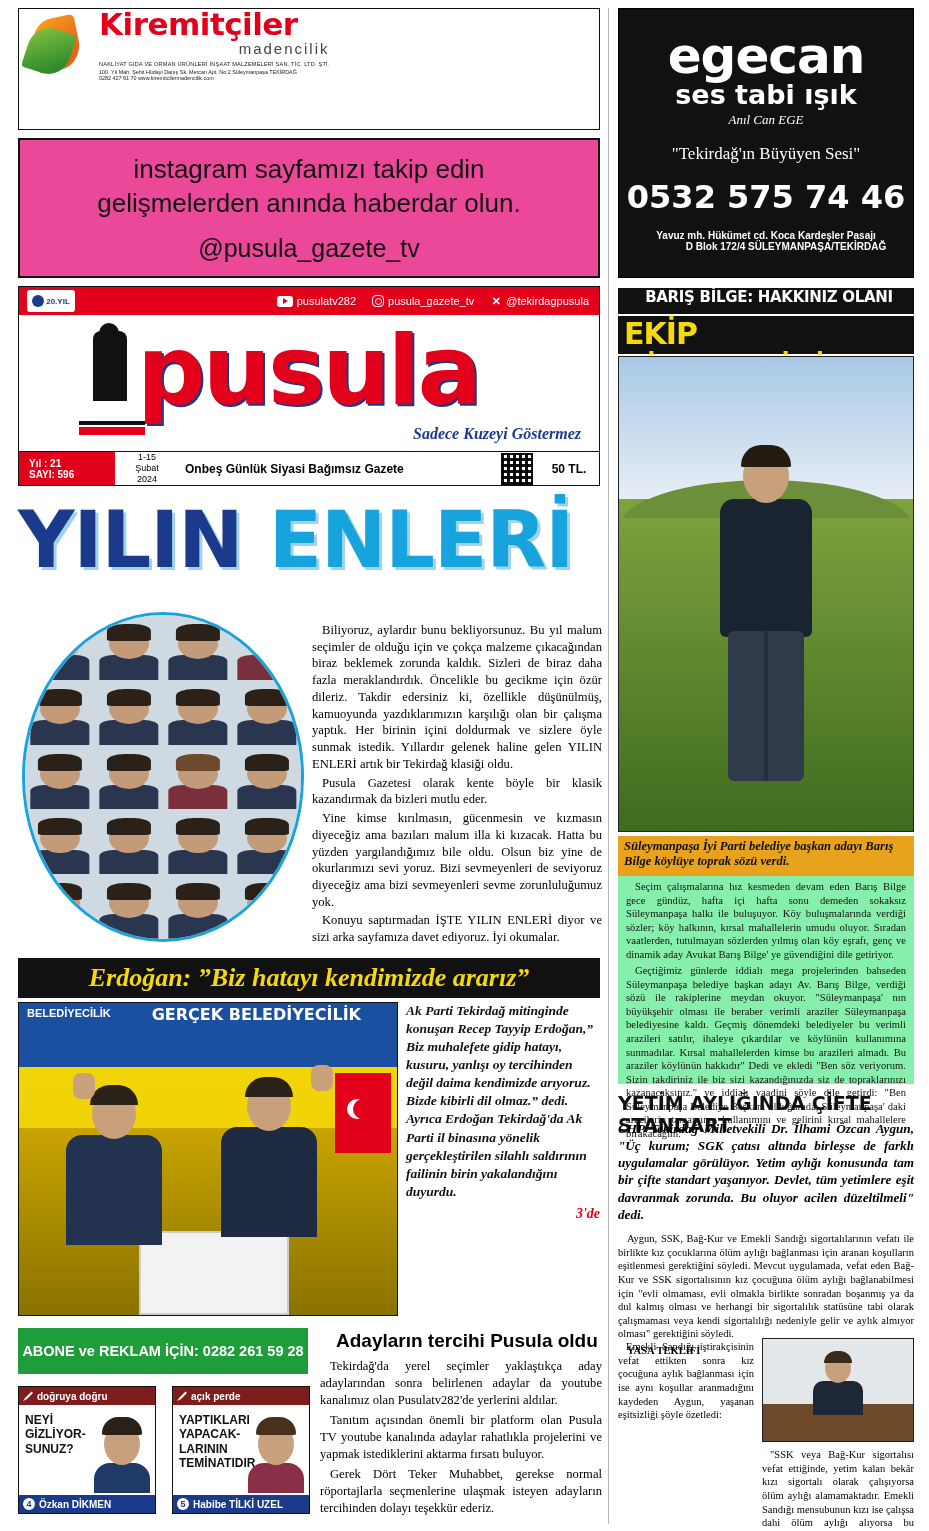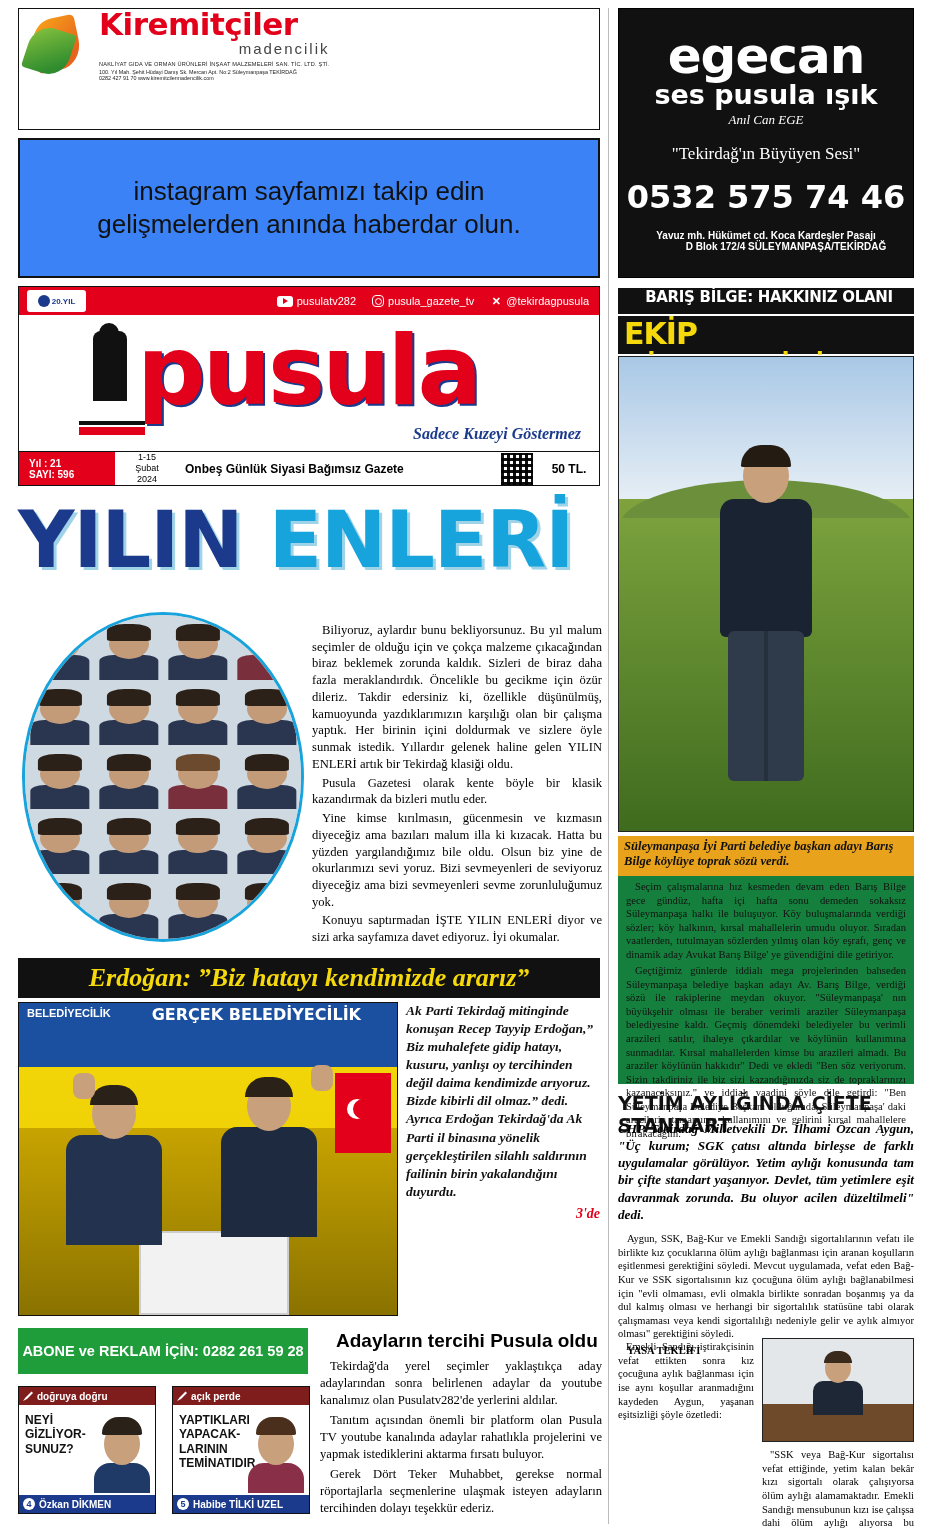--- a/index.html
+++ b/index.html
@@ -72,21 +72,21 @@
     position:absolute; right:4px; bottom:0; width:92px; height:84px;
   }
   .ad-photo .man .head { position:absolute; left:28px; top:4px; width:34px; height:38px; background:#c69a75; border-radius:50%;}
   .ad-photo .man .hair { position:absolute; left:26px; top:0px; width:38px; height:18px; background:#2a2018; border-radius:18px 18px 4px 4px;}
   .ad-photo .man .glasses { position:absolute; left:29px; top:16px; width:32px; height:8px; border:2px solid #111; border-radius:3px;}
   .ad-photo .man .body { position:absolute; left:8px; top:40px; width:76px; height:48px; background:#1b2a4a; border-radius:14px 14px 0 0;}
 
   
   .ig-box {
     left: 18px; top: 138px; width: 582px; height: 140px;
-    background: #3b82f6; border: 2px solid #111;
+    background: #ec4899; border: 2px solid #111;
     display: flex; flex-direction: column; justify-content: center; align-items: center;
     font-family: "Liberation Sans", sans-serif;
   }
   .ig-line { font-size: 26px; color:#111; line-height: 1.28; }
   .ig-handle { font-size: 25px; margin-top: 14px; color:#111; }
 
   
   .ad-egecan {
     left: 618px; top: 8px; width: 296px; height: 270px;
     background: #111; color: #fff; border: 1px solid #000;
@@ -111,21 +111,21 @@
     left: 18px; top: 286px; width: 582px; height: 200px;
     border: 1px solid #111; background:#fff; overflow:hidden;
   }
   .social-bar {
     position:absolute; left:0; top:0; width:100%; height: 28px;
     background:#e2001a; color:#fff; display:flex; align-items:center;
     font-family:"Liberation Sans", sans-serif; font-size: 11px;
     justify-content: flex-end; padding-right: 10px; gap: 16px;
   }
   .badge-20 {
-    position:absolute; left:8px; top:3px; width:59px; height:22px;
+    position:absolute; left:8px; top:3px; width:48px; height:22px;
     background:#fff; border-radius: 3px; display:flex; align-items:center; justify-content:center;
     font-size: 8px; font-weight:bold; color:#1b3a8c; gap:2px;
   }
   .badge-20 .dot { width:12px;height:12px;border-radius:50%;background:#1b3a8c;}
   .soc { display:flex; align-items:center; gap:4px; }
   .yt-ico { width:16px;height:11px;background:#fff;border-radius:3px; position:relative;}
   .yt-ico:after{content:"";position:absolute;left:6px;top:2.5px;border-left:5px solid #e2001a;border-top:3px solid transparent;border-bottom:3px solid transparent;}
   .ig-ico { width:12px;height:12px;border:1.6px solid #fff;border-radius:4px;position:relative;}
   .ig-ico:after{content:"";position:absolute;left:2.2px;top:2.2px;width:5px;height:5px;border:1.4px solid #fff;border-radius:50%;}
   .x-ico { width:12px;height:12px; color:#fff; font-weight:bold; font-size:11px; line-height:12px; text-align:center;}
@@ -334,21 +334,21 @@
   .bb-photo .man .shirt { position:absolute; left:50%; top:50px; transform:translateX(-50%); width:40px;height:130px;background:#2b3a52;}
   .bb-photo .man .legs { position:absolute; left:50%; top:182px; transform:translateX(-50%); width:76px;height:150px;background:#2f3a4a;border-radius:6px;}
   .bb-photo .man .split { position:absolute; left:50%; top:182px; transform:translateX(-50%); width:4px;height:150px;background:#26303d;}
 
   .bb-cap {
     left: 618px; top: 836px; width: 296px; height: 40px; background:#e8a21c; color:#111;
     font-family:"Liberation Serif",serif; font-weight:bold; font-style:italic; font-size: 12.6px;
     padding: 3px 6px; line-height:1.22;
   }
   .bb-body {
-    left: 618px; top: 876px; width: 296px; height: 208px; background:#15803d; color:#111;
+    left: 618px; top: 876px; width: 296px; height: 208px; background:#86efac; color:#111;
     padding: 4px 8px 6px 8px; font-size: 10.6px; line-height: 1.28; text-align: justify;
   }
   .bb-body p { margin: 0 0 3px 0; text-indent: 9px; }
 
   .yetim-head {
     left: 618px; top: 1092px; width: 296px;
     font-family:"DejaVu Sans",sans-serif; font-weight:bold; font-size: 19px; color:#111;
   }
   .yetim-lead {
     left: 618px; top: 1120px; width: 296px; height: 108px;
@@ -417,25 +417,26 @@
           <div class="head"></div>
           <div class="hair"></div>
           <div class="glasses"></div>
         </div>
     </div>
   </div>
 
   <div class="abs ig-box">
     <div class="ig-line">instagram sayfamızı takip edin</div>
     <div class="ig-line">gelişmelerden anında haberdar olun.</div>
+    <div class="ig-handle">@pusula_gazete_tv</div>
   </div>
 
   <div class="abs ad-egecan">
     <div class="egecan-word">egecan</div>
-    <div class="egecan-sub">ses pusula ışık</div>
+    <div class="egecan-sub">ses tabi ışık</div>
     <div class="egecan-name">Anıl Can EGE</div>
     <div class="egecan-slogan">"Tekirdağ'ın Büyüyen Sesi"</div>
     <div class="egecan-phone">0532 575 74 46</div>
     <div class="egecan-addr1">Yavuz mh.  Hükümet cd. Koca Kardeşler Pasajı</div>
     <div class="egecan-addr2">D Blok 172/4 SÜLEYMANPAŞA/TEKİRDAĞ</div>
   </div>
 
   <div class="abs masthead">
     <div class="social-bar">
       <div class="badge-20">

